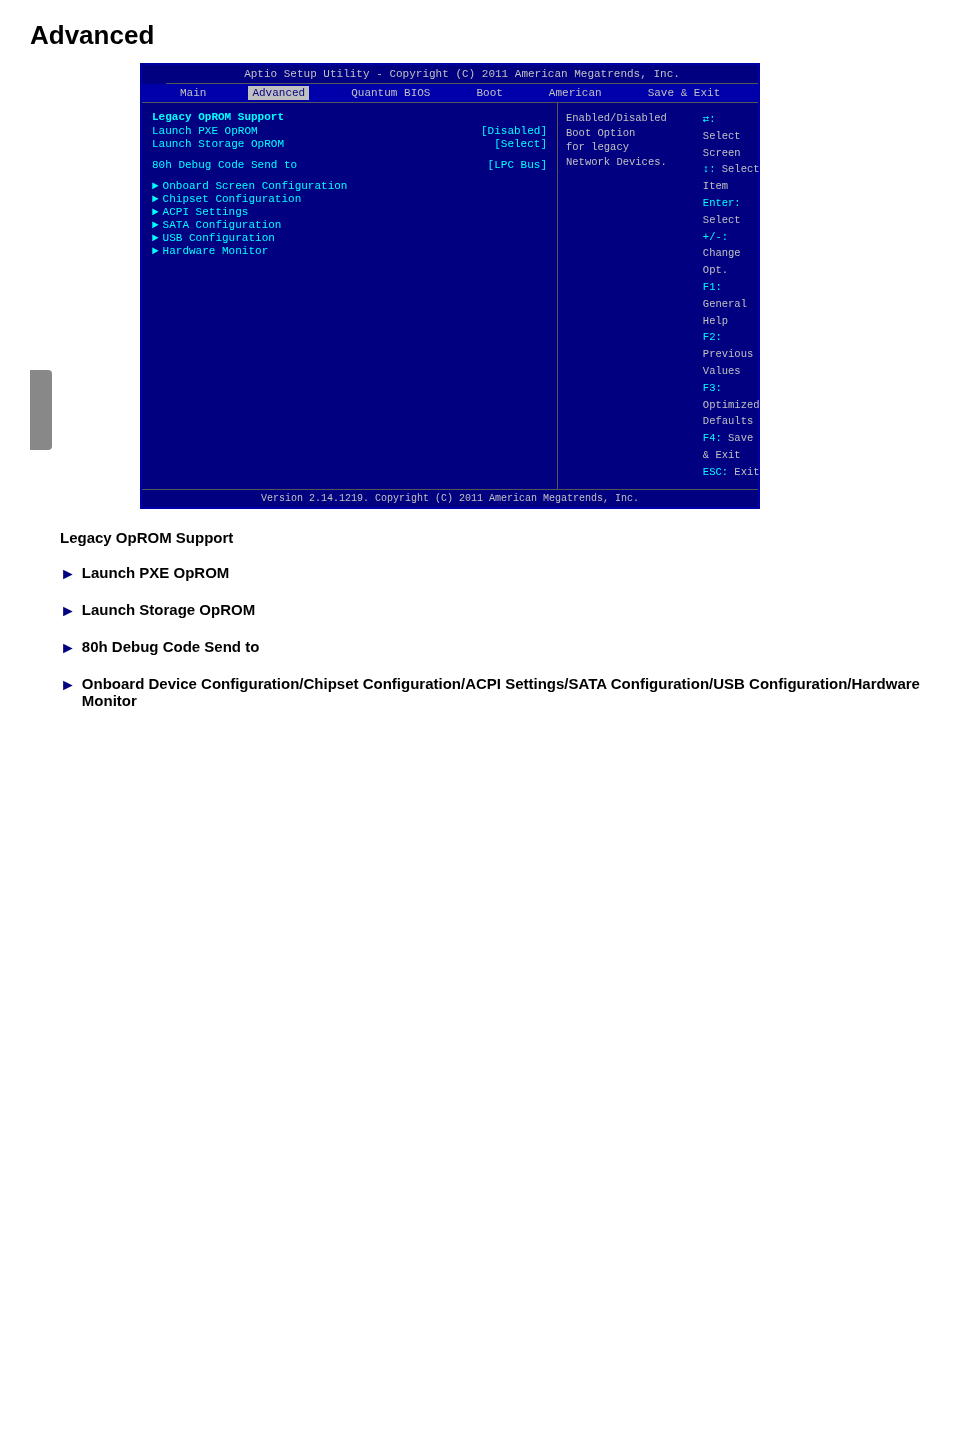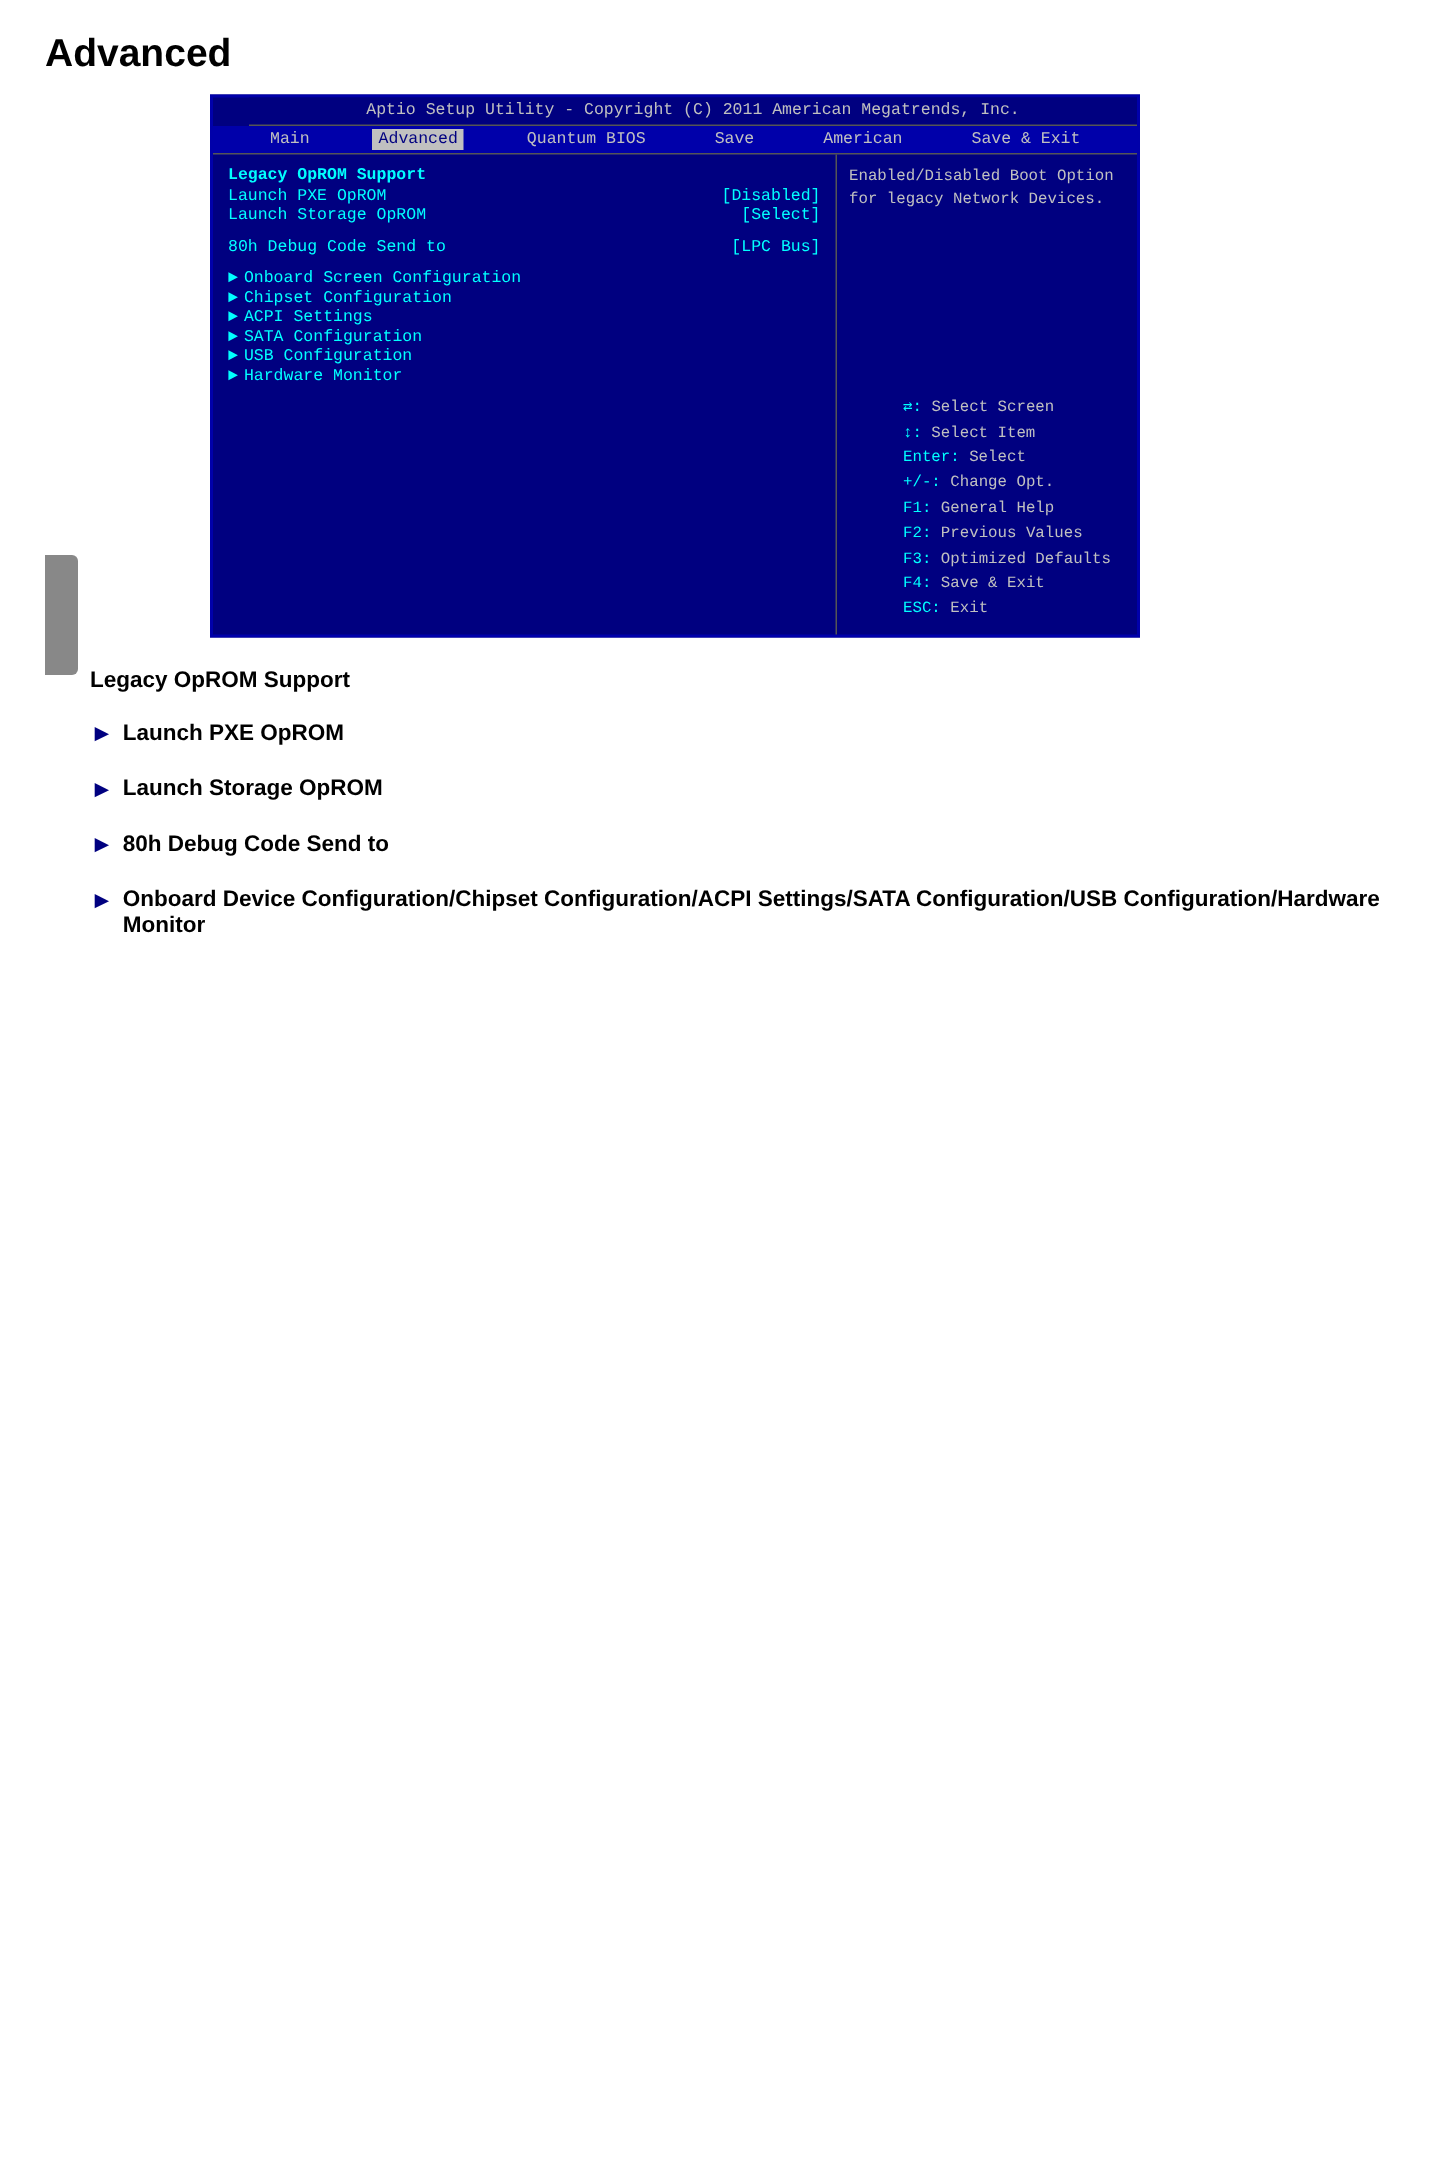--- a/index.html
+++ b/index.html
@@ -56,21 +56,21 @@
     }
     .bios-left {
       flex: 1;
       padding: 8px 10px;
       border-right: 1px solid #555;
     }
     .bios-right {
       width: 200px;
       padding: 8px 8px;
       display: flex;
-      flex-direction: column;
+      flex-direction: row;
       justify-content: space-between;
     }
     .bios-section-label {
       color: #00ffff;
       margin-bottom: 2px;
       font-weight: bold;
     }
     .bios-item-row {
       display: flex;
       justify-content: space-between;
@@ -176,21 +176,21 @@
   <h1 class="page-title">Advanced</h1>
 
   <div class="bios-container">
 
     <div class="bios-title-bar">Aptio Setup Utility - Copyright (C) 2011 American Megatrends, Inc.</div>
 
     <div class="bios-menu-bar">
       <span class="bios-menu-item">Main</span>
       <span class="bios-menu-item active">Advanced</span>
       <span class="bios-menu-item">Quantum BIOS</span>
-      <span class="bios-menu-item">Save</span>
+      <span class="bios-menu-item">Boot</span>
       <span class="bios-menu-item">American</span>
       <span class="bios-menu-item">Save &amp; Exit</span>
     </div>
 
     <div class="bios-body">
 
       <div class="bios-left">
         <div class="bios-section-label">Legacy OpROM Support</div>
         <div class="bios-item-row">
           <span class="bios-item-label">Launch PXE OpROM</span>
@@ -241,20 +241,21 @@
           <div><span class="key-label">+/-: </span>Change Opt.</div>
           <div><span class="key-label">F1: </span>General Help</div>
           <div><span class="key-label">F2: </span>Previous Values</div>
           <div><span class="key-label">F3: </span>Optimized Defaults</div>
           <div><span class="key-label">F4: </span>Save &amp; Exit</div>
           <div><span class="key-label">ESC: </span>Exit</div>
         </div>
       </div>
     </div>
 
+    <div class="bios-footer">Version 2.14.1219. Copyright (C) 2011 American Megatrends, Inc.</div>
   </div>
 
   <div class="descriptions">
     <div class="desc-item">
       <span class="label">Legacy OpROM Support</span>
     </div>
     <div class="desc-item">
       <span class="arrow">►</span>
       <span class="label">Launch PXE OpROM</span>
     </div>

